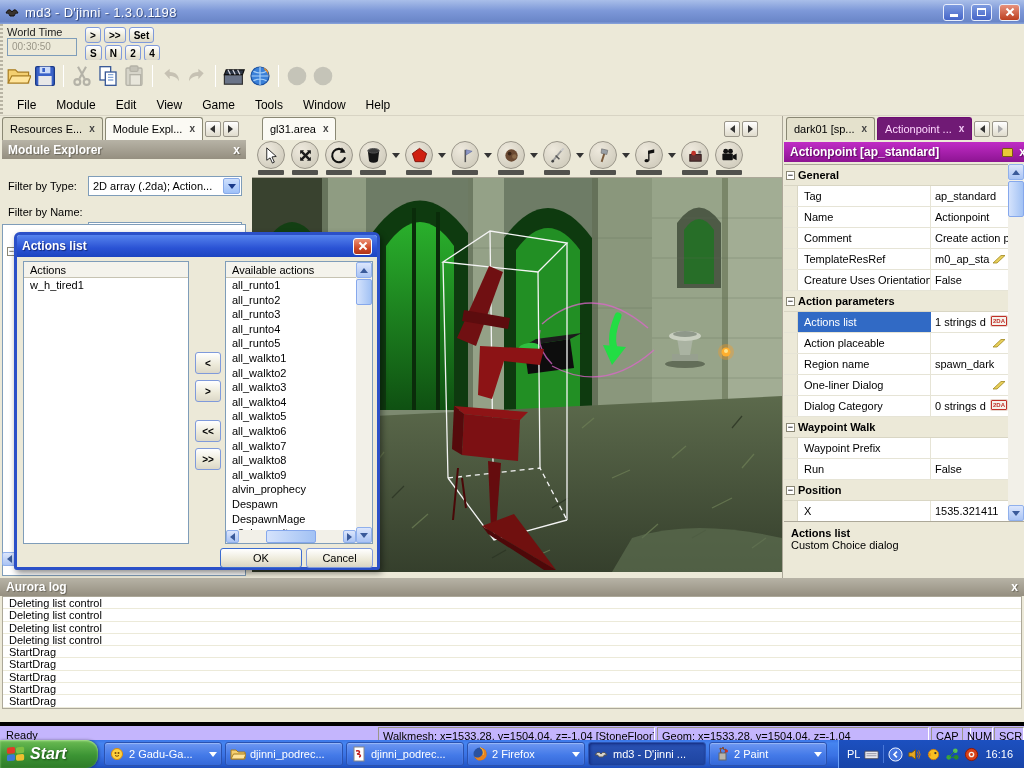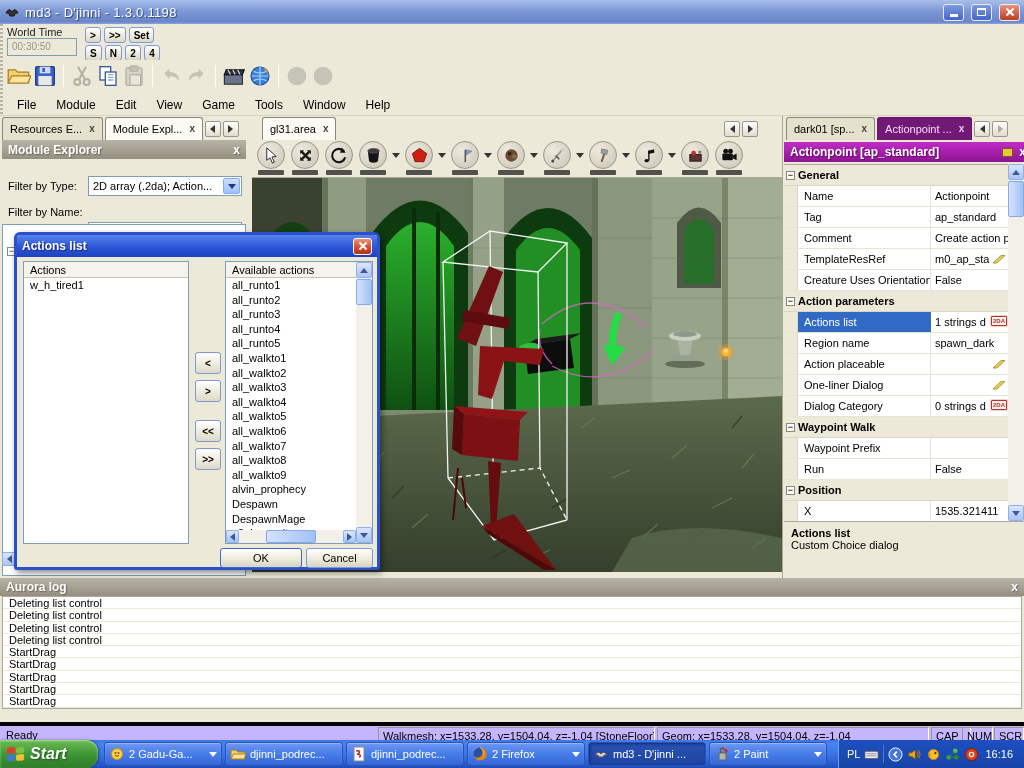--- a/index.html
+++ b/index.html
@@ -556,27 +556,27 @@
       <span style="font-weight:bold">x</span>
     </span>
   </div>
   <div class="abs pgrid" id="pgrid">
       <div class="pgroup">
         <span class="pminus">−</span>
         <span>General</span>
       </div>
       <div class="prow">
         <div class="pgut"></div>
+        <div class="plabel">Tag</div>
+        <div class="pvalue"><span>ap_standard</span></div>
+      </div>
+      <div class="prow">
+        <div class="pgut"></div>
         <div class="plabel">Name</div>
         <div class="pvalue"><span>Actionpoint</span></div>
-      </div>
-      <div class="prow">
-        <div class="pgut"></div>
-        <div class="plabel">Tag</div>
-        <div class="pvalue"><span>ap_standard</span></div>
       </div>
       <div class="prow">
         <div class="pgut"></div>
         <div class="plabel">Comment</div>
         <div class="pvalue"><span>Create action p</span></div>
       </div>
       <div class="prow">
         <div class="pgut"></div>
         <div class="plabel">TemplateResRef</div>
         <div class="pvalue"><span>m0_ap_sta</span><span class="edit-ic"><svg viewBox="0 0 14 10" width="14" height="10">
@@ -592,29 +592,29 @@
         <span class="pminus">−</span>
         <span>Action parameters</span>
       </div>
       <div class="prow psel">
         <div class="pgut"></div>
         <div class="plabel">Actions list</div>
         <div class="pvalue"><span>1 strings d</span><span class="tda">2DA</span></div>
       </div>
       <div class="prow">
         <div class="pgut"></div>
-        <div class="plabel">Region name</div>
-        <div class="pvalue"><span>spawn_dark</span></div>
-      </div>
-      <div class="prow">
-        <div class="pgut"></div>
         <div class="plabel">Action placeable</div>
         <div class="pvalue"><span></span><span class="edit-ic"><svg viewBox="0 0 14 10" width="14" height="10">
               <path d="M1 9 L9 1.5 L13 1.5 L5 9 Z" fill="#e8cf5a" stroke="#a08820" stroke-width="0.8"></path>
             </svg></span></div>
+      </div>
+      <div class="prow">
+        <div class="pgut"></div>
+        <div class="plabel">Region name</div>
+        <div class="pvalue"><span>spawn_dark</span></div>
       </div>
       <div class="prow">
         <div class="pgut"></div>
         <div class="plabel">One-liner Dialog</div>
         <div class="pvalue"><span></span><span class="edit-ic"><svg viewBox="0 0 14 10" width="14" height="10">
               <path d="M1 9 L9 1.5 L13 1.5 L5 9 Z" fill="#e8cf5a" stroke="#a08820" stroke-width="0.8"></path>
             </svg></span></div>
       </div>
       <div class="prow">
         <div class="pgut"></div>

